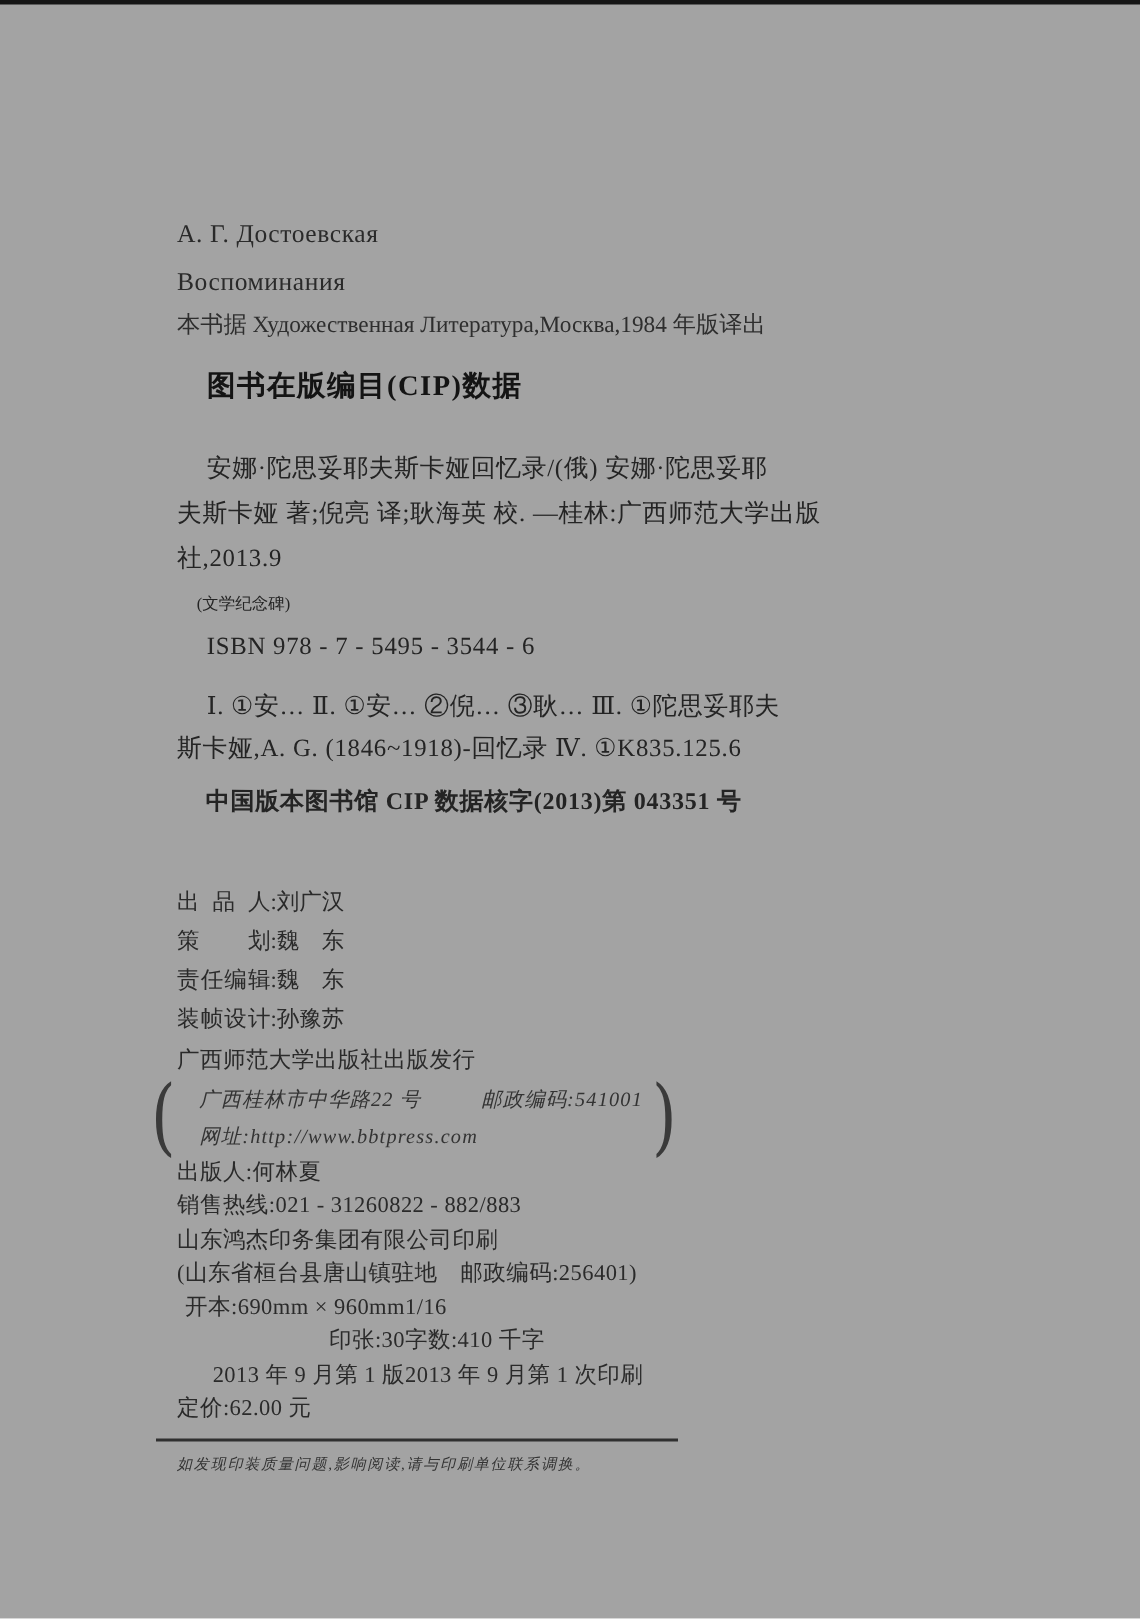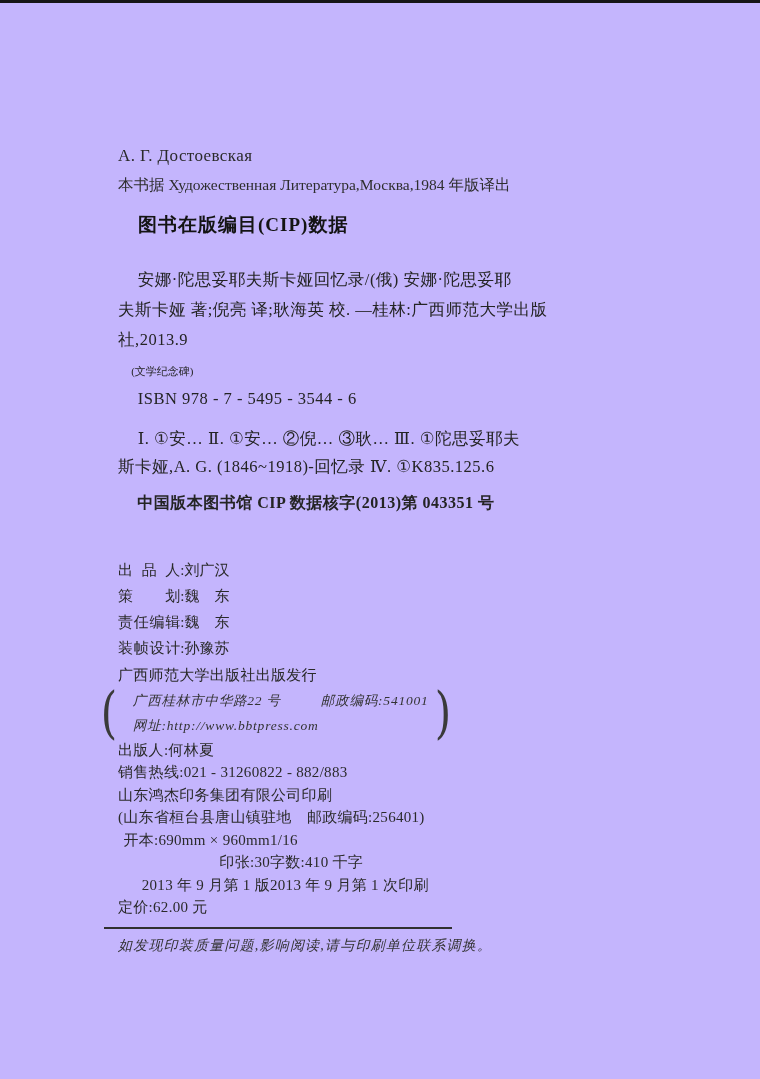--- a/index.html
+++ b/index.html
@@ -6,21 +6,21 @@
   html, body { background: #ffffff; }
   body {
     width: 760px; height: 1079px;
     font-family: "Liberation Serif", "DejaVu Serif", serif;
     color: #1f1f1f;
     overflow: hidden;
   }
   .page {
     position: relative;
     width: 760px; height: 1079px;
-    background: #c4b5fd;
+    background: #a3a3a3;
     border-top: 3px solid #161616;
   }
   .content {
     padding: 143px 60px 0 118px;
   }
   .ru-line { font-size: 17px; line-height: 20px; letter-spacing: 0.4px; color: #2a2a2a; }
   .ru-author { margin-top: 0; }
   .ru-title { margin-top: 12px; }
   .source-note { margin-top: 9px; font-size: 15.5px; line-height: 19px; color: #2e2e2e; }
 
@@ -73,32 +73,33 @@
 
   .price-rule {
     margin-top: 8px;
     margin-left: -14px;
     width: 348px;
     border-top: 2.5px solid #303030;
   }
   .footer-note {
     margin-top: 8px;
     font-style: italic;
-    font-size: 14px;
+    font-size: 10px;
     color: #333;
     letter-spacing: 1.2px;
   }
 </style>
 </head>
 <body>
 
 <div class="page">
   <div class="content">
 
     <div class="ru-line ru-author">А. Г. Достоевская</div>
+    <div class="ru-line ru-title">Воспоминания</div>
     <div class="source-note">本书据 Художественная Литература,Москва,1984 年版译出</div>
 
     <div class="cip-heading">图书在版编目(CIP)数据</div>
 
     <div class="cip-entry">
       <div class="cip-line indent">安娜·陀思妥耶夫斯卡娅回忆录/(俄) 安娜·陀思妥耶</div>
       <div class="cip-line">夫斯卡娅 著;倪亮 译;耿海英 校. —桂林:广西师范大学出版</div>
       <div class="cip-line">社,2013.9</div>
     </div>
 

